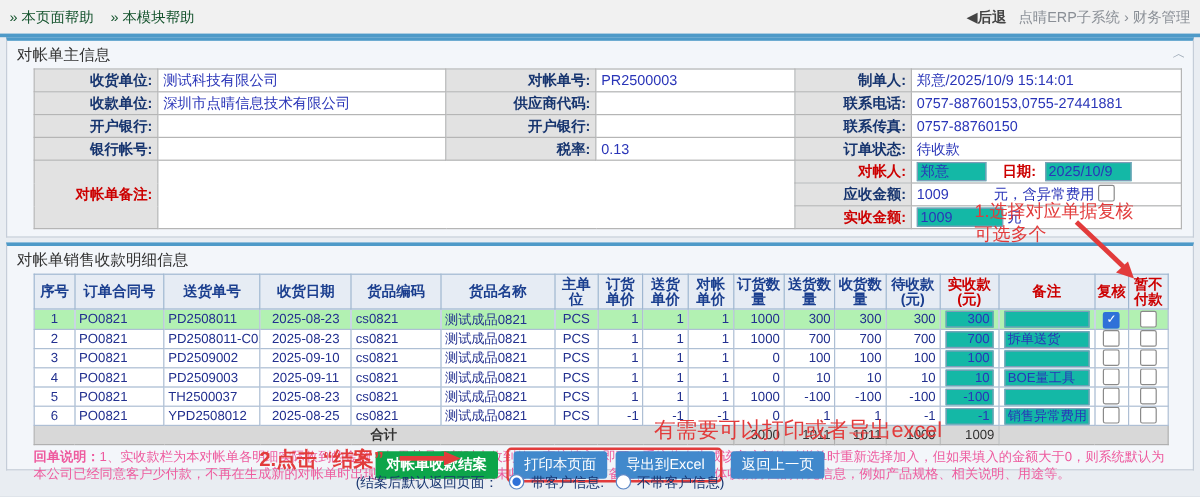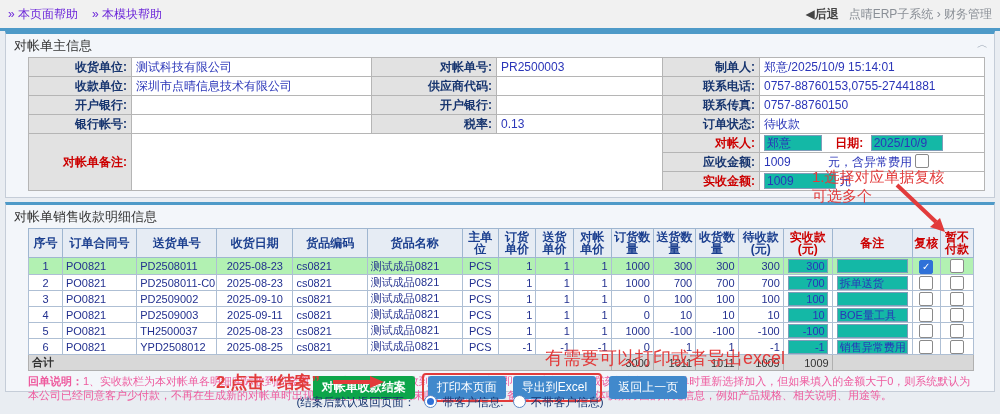--- a/index.html
+++ b/index.html
@@ -1,21 +1,21 @@
 <!DOCTYPE html>
 <html><head>
 <meta charset="utf-8">
 <style>
   html,body{margin:0;padding:0;background:#cfd6de;}
   .screen{position:relative;width:1000px;height:414px;background:#e9edf2;overflow:hidden;
           font-family:"Liberation Sans","DejaVu Sans",sans-serif;font-size:12px;}
   
   .topbar{height:28px;background:#f1f1f1;display:flex;align-items:center;padding:0 8px;}
   .pg-title{font-size:15px;font-weight:bold;color:#222;margin-right:18px;}
-  .hlink{font-size:12px;color:#6d28d9;margin-right:14px;text-decoration:none;cursor:pointer;}
+  .hlink{font-size:12px;color:#14532d;margin-right:14px;text-decoration:none;cursor:pointer;}
   .top-right{margin-left:auto;display:flex;align-items:center;gap:10px;}
   .back-link{font-size:12px;color:#444;font-weight:bold;cursor:pointer;}
   .crumb{font-size:12px;color:#8a8f96;}
   .blue-rule{height:3px;background:#4e9ac8;}
   
   .panel{margin:0 5px;background:#f3f6fa;border:1px solid #c5cdd8;border-top:3px solid #4e9ac8;}
   .panel2{margin-top:4px;height:186px;}
   .ptitle{font-size:13px;color:#333;padding:3px 6px 2px 8px;display:flex;}
   .collapse{margin-left:auto;color:#9aa6b4;font-size:11px;cursor:pointer;}
   
@@ -43,21 +43,21 @@
                 font-weight:bold;padding:1px 1px;line-height:12px;height:26px;}
   table.grid th.red{color:#cc0000;}
   table.grid td{border:1px solid #aebfd4;background:#fff;color:#22308f;font-size:11px;
                 height:15px;padding:0 3px;overflow:hidden;white-space:nowrap;}
   table.grid tr.sel td{background:#b2f1b2;}
   table.grid td.l{text-align:left;} table.grid td.r{text-align:right;} table.grid td.c{text-align:center;}
   table.grid td .ibox{height:12px;line-height:12px;font-size:11px;}
   .ibox.num{width:calc(100% - 8px);text-align:right;}
   .ibox.rem{width:calc(100% - 8px);text-align:left;}
   table.grid tfoot td{background:#d8d8d8;color:#333;border:1px solid #b0b0b0;height:14px;}
-  td.totlbl{text-align:left;padding-right:135px;font-weight:bold;color:#333;}
+  td.totlbl{text-align:center;padding-right:135px;font-weight:bold;color:#333;}
   
   .notes{margin:3px 20px 0 22px;color:#ee5a9e;font-size:11px;line-height:14px;}
   .notes b{font-weight:bold;}
   .add-detail{position:absolute;left:851px;top:360px;color:#17356f;font-size:11px;display:flex;
               align-items:center;gap:3px;}
   
   .btnrow{position:absolute;left:0;right:0;top:373px;display:flex;justify-content:center;
           align-items:center;gap:7px;}
   .btn{border:none;border-radius:3px;color:#fff;font-size:12px;padding:3px 9px;cursor:pointer;
        font-family:inherit;white-space:nowrap;}

